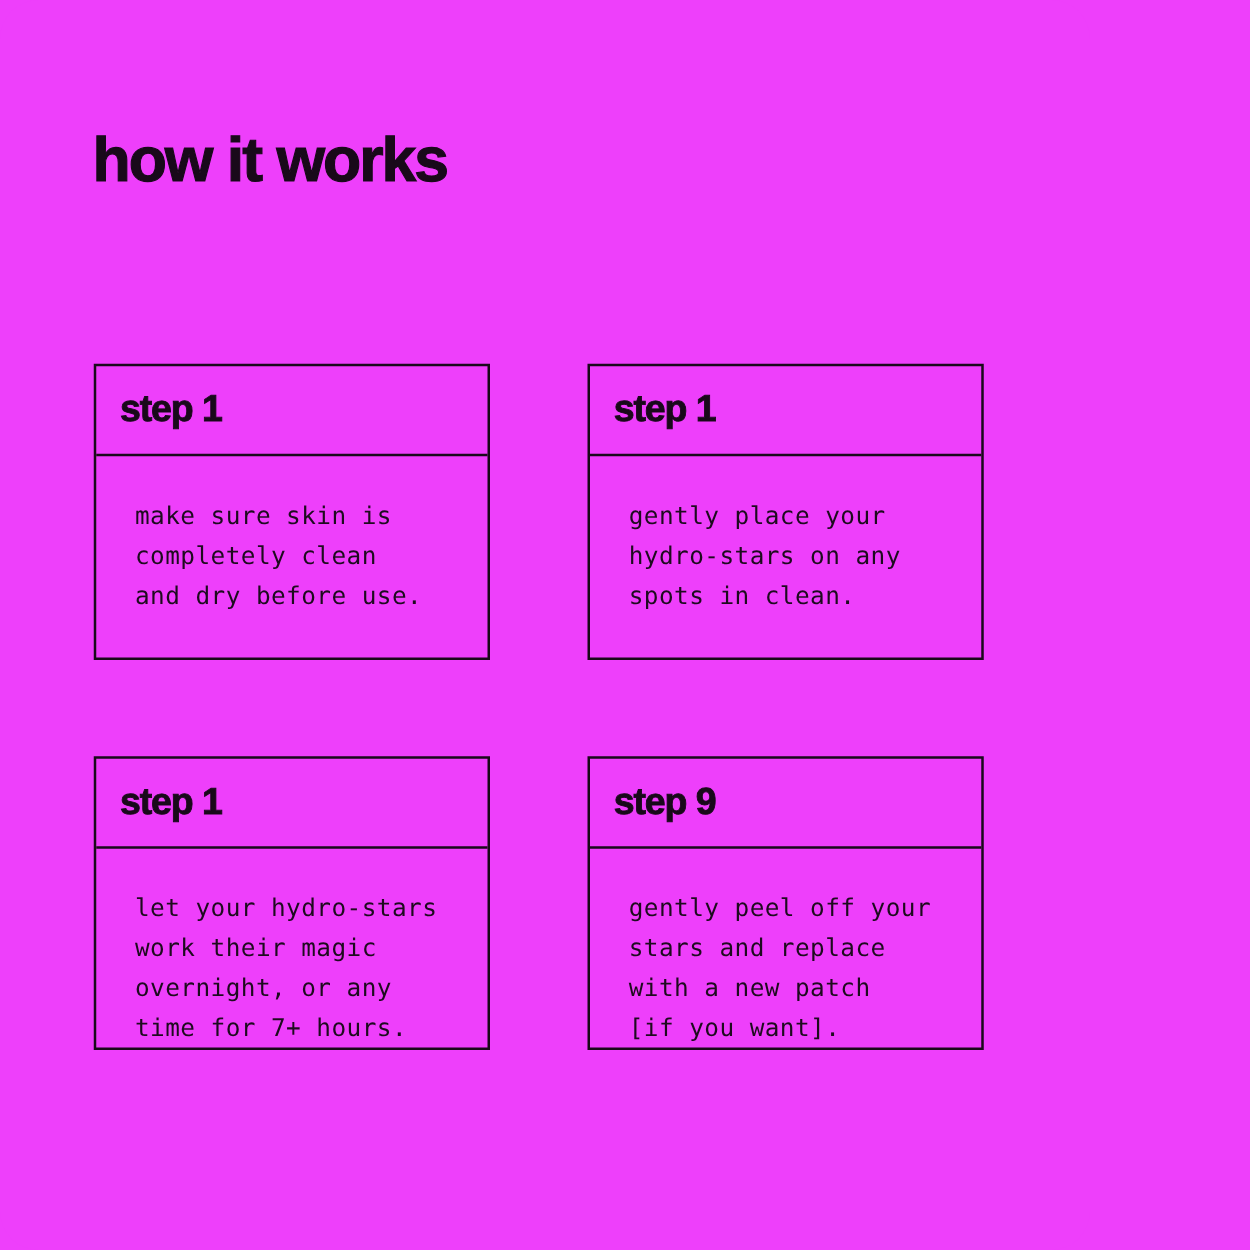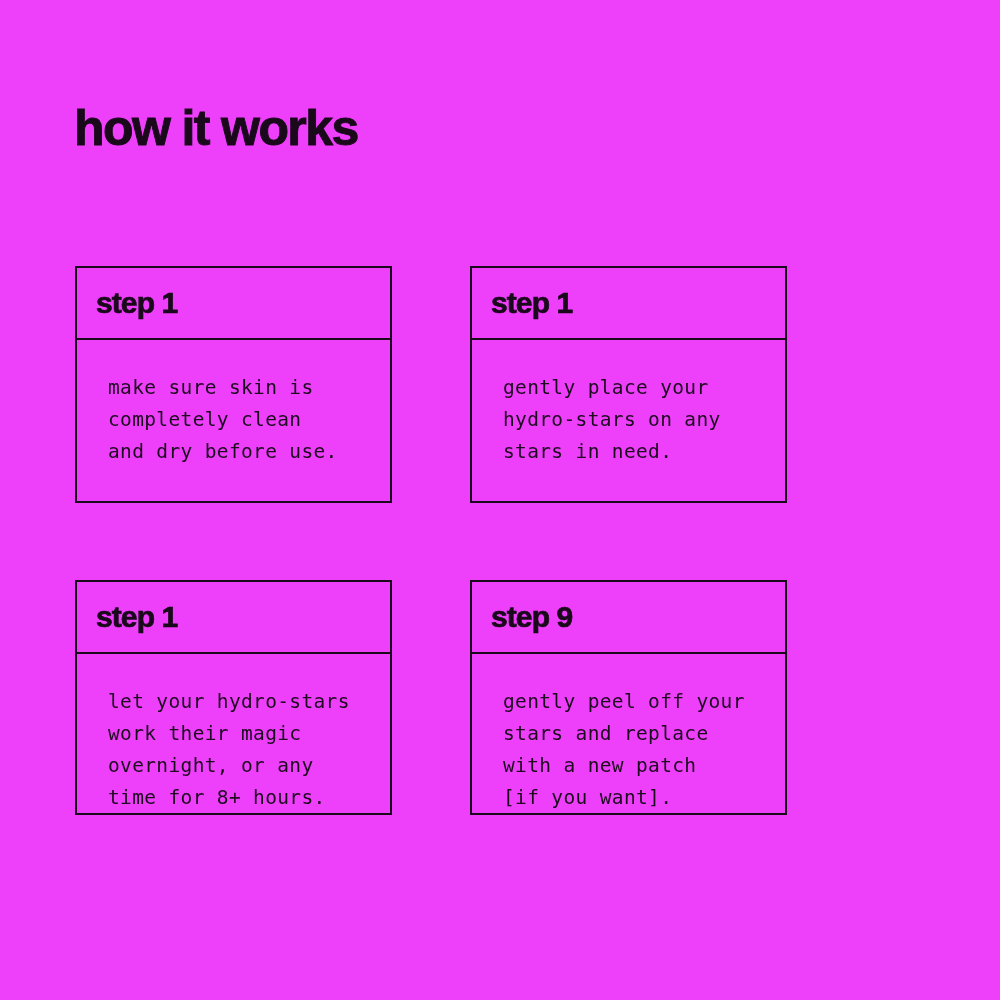--- a/index.html
+++ b/index.html
@@ -37,21 +37,21 @@
     letter-spacing: -1.6px;
     color: #19091a;
     white-space: nowrap;
     -webkit-text-stroke: 0.9px #19091a;
   }
 
   
   #steps-grid {
     position: absolute;
     left: 75px;
-    top: 266px;
+    top: 291px;
     width: 712px;
     display: grid;
     grid-template-columns: 317px 317px;
     grid-template-rows: 237px 235px;
     column-gap: 78px;
     row-gap: 77px;
   }
 
   .step-card {
     position: relative;
@@ -119,33 +119,33 @@
       </div>
     </div>
 
     <div class="step-card">
       <div class="step-card-header">
         <span class="step-card-title">step 1</span>
       </div>
       <div class="step-card-body">
         <p class="step-card-text">gently place your
 hydro-stars on any
-stars in need.</p>
+spots in clean.</p>
       </div>
     </div>
 
     <div class="step-card">
       <div class="step-card-header">
         <span class="step-card-title">step 1</span>
       </div>
       <div class="step-card-body">
         <p class="step-card-text">let your hydro-stars
 work their magic
 overnight, or any
-time for 8+ hours.</p>
+time for 7+ hours.</p>
       </div>
     </div>
 
     <div class="step-card">
       <div class="step-card-header">
         <span class="step-card-title">step 9</span>
       </div>
       <div class="step-card-body">
         <p class="step-card-text">gently peel off your
 stars and replace

